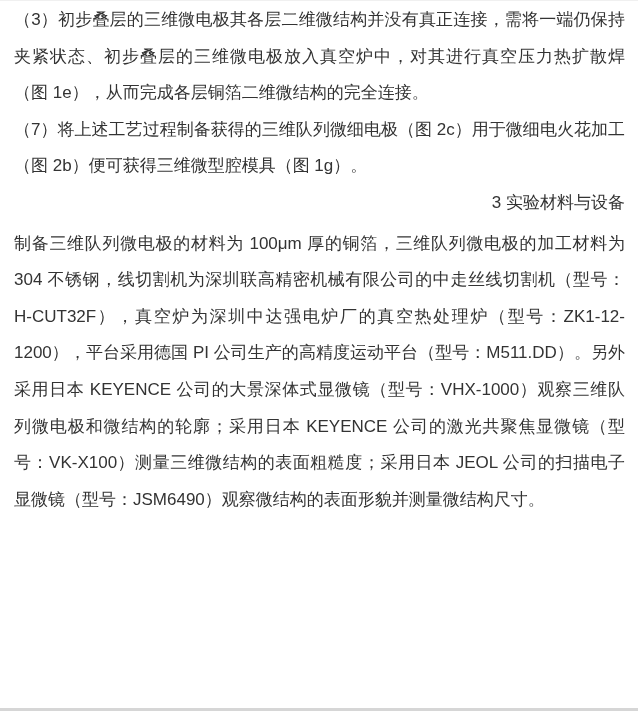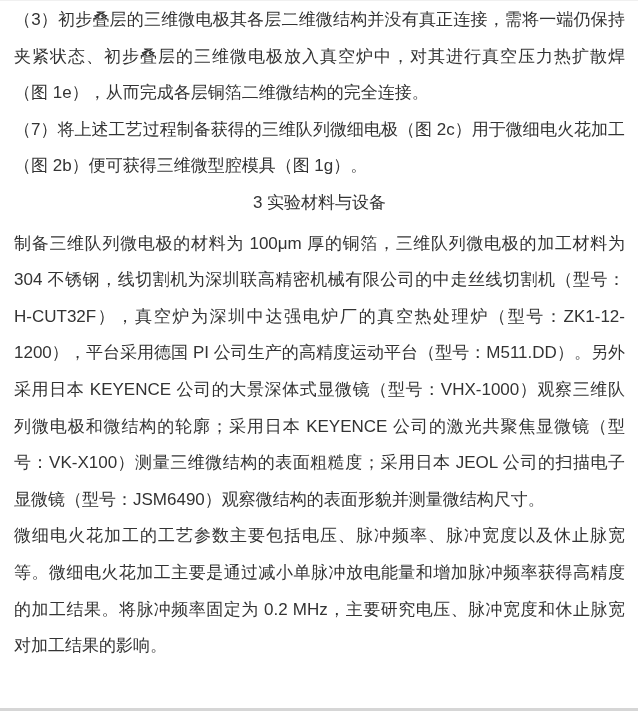--- a/index.html
+++ b/index.html
@@ -21,37 +21,36 @@
   }
   .doc p {
     margin: 0;
     font-size: 17px;
     line-height: 36.6px;
     text-align: justify;
     text-justify: inter-ideograph;
     word-break: break-word;
   }
   .doc p.heading {
-    text-align: center;
+    text-align: right;
     margin-bottom: 4px;
   }
   .bottom-edge {
     position: absolute;
     left: 0;
     bottom: 0;
     width: 638px;
     height: 3px;
     background: #d6d6d6;
   }
 </style>
 </head>
 <body style="background: rgb(255, 255, 255);">
 
 <div class="doc" style="color: rgb(51, 51, 51);">
   <div>
       <p class="body">（3）初步叠层的三维微电极其各层二维微结构并没有真正连接，需将一端仍保持夹紧状态、初步叠层的三维微电极放入真空炉中，对其进行真空压力热扩散焊（图 1e），从而完成各层铜箔二维微结构的完全连接。</p>
       <p class="body">（7）将上述工艺过程制备获得的三维队列微细电极（图 2c）用于微细电火花加工（图 2b）便可获得三维微型腔模具（图 1g）。</p>
       <p class="heading">3 实验材料与设备</p>
       <p class="body">制备三维队列微电极的材料为 100μm 厚的铜箔，三维队列微电极的加工材料为 304 不锈钢，线切割机为深圳联高精密机械有限公司的中走丝线切割机（型号：H-CUT32F），真空炉为深圳中达强电炉厂的真空热处理炉（型号：ZK1-12-1200），平台采用德国 PI 公司生产的高精度运动平台（型号：M511.DD）。另外采用日本 KEYENCE 公司的大景深体式显微镜（型号：VHX-1000）观察三维队列微电极和微结构的轮廓；采用日本 KEYENCE 公司的激光共聚焦显微镜（型号：VK-X100）测量三维微结构的表面粗糙度；采用日本 JEOL 公司的扫描电子显微镜（型号：JSM6490）观察微结构的表面形貌并测量微结构尺寸。</p>
-      <p class="body">微细电火花加工的工艺参数主要包括电压、脉冲频率、脉冲宽度以及休止脉宽等。微细电火花加工主要是通过减小单脉冲放电能量和增加脉冲频率获得高精度的加工结果。将脉冲频率固定为 0.2 MHz，主要研究电压、脉冲宽度和休止脉宽对加工结果的影响。</p>
     </div>
 </div>
 <div class="bottom-edge" style="background: rgb(214, 214, 214);"></div>
 
 </body></html>

